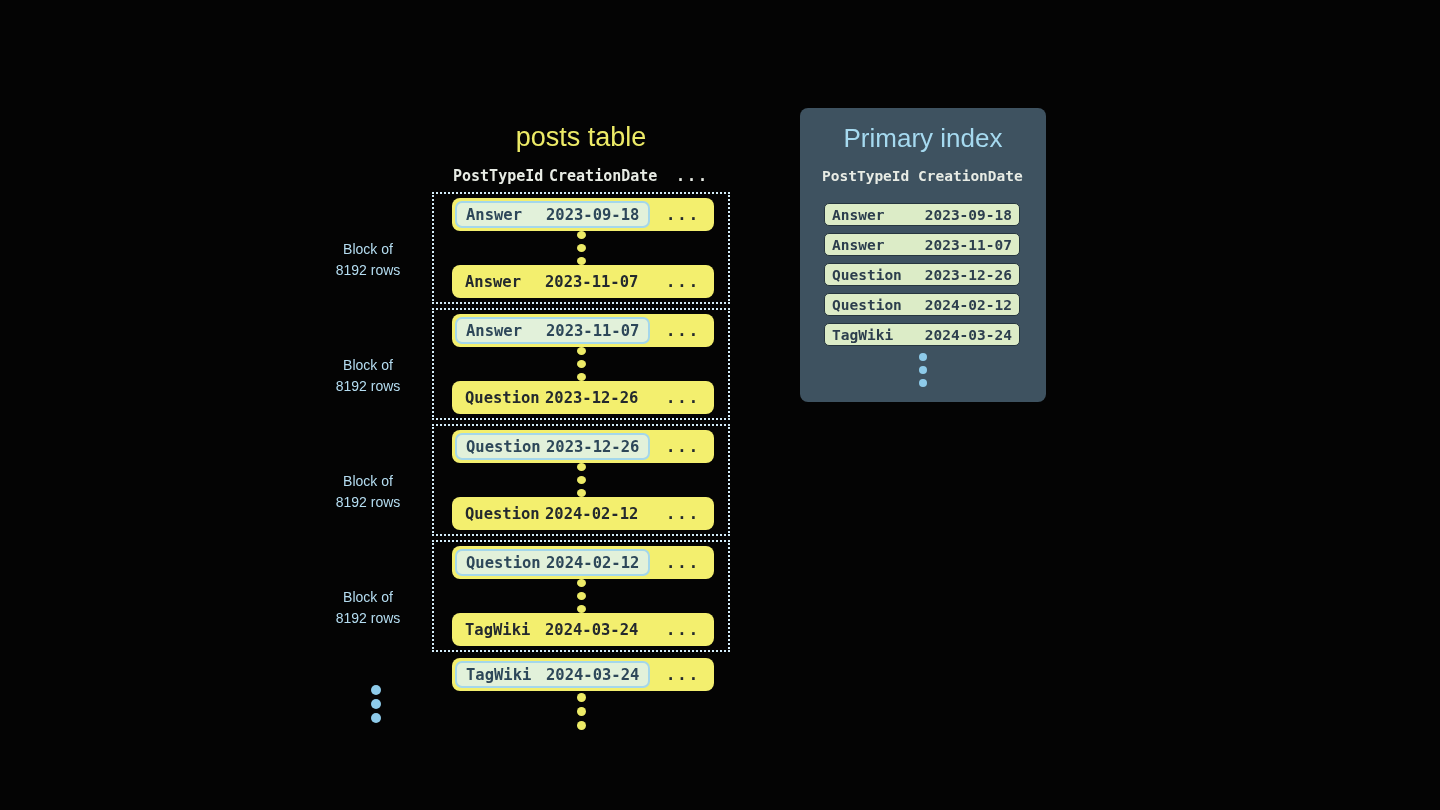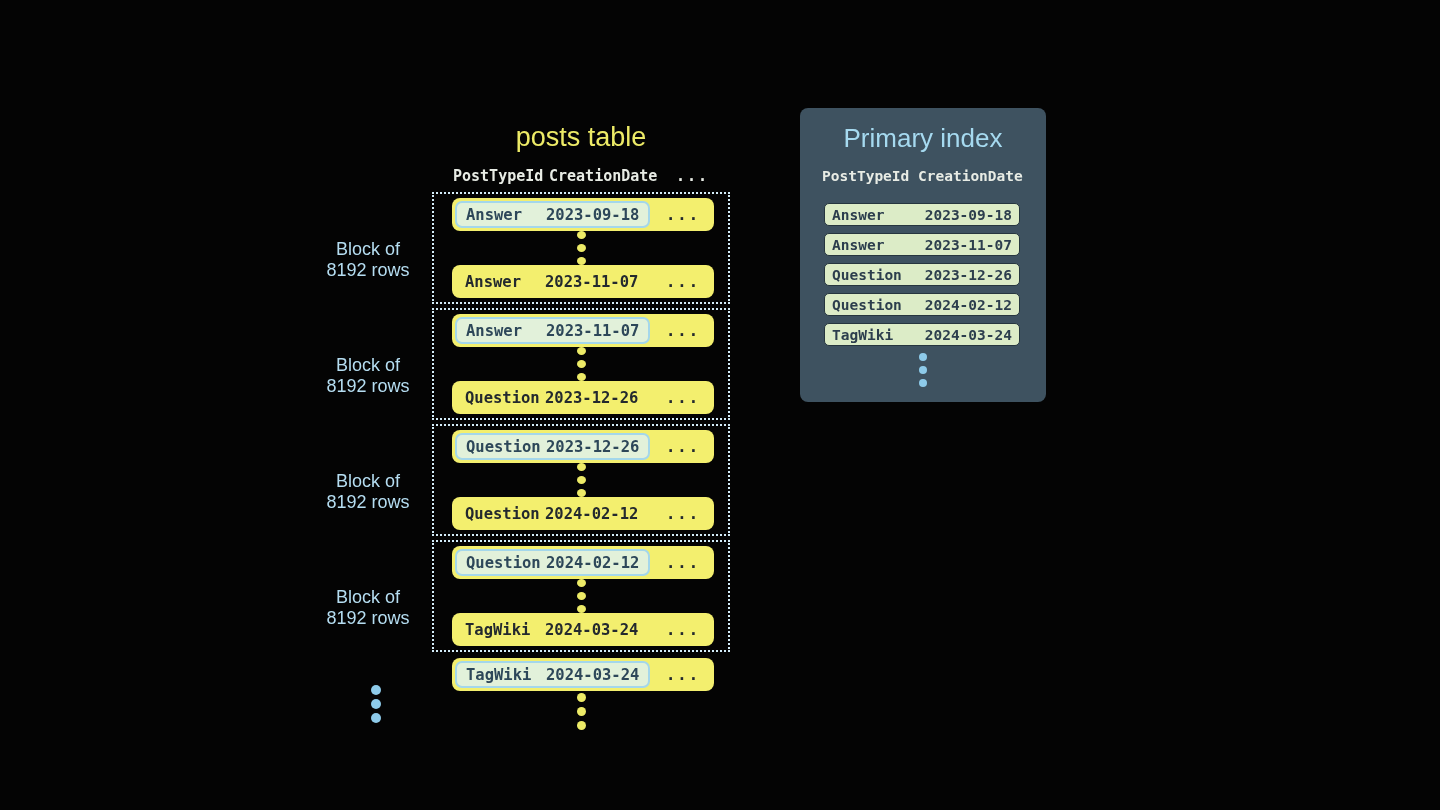--- a/index.html
+++ b/index.html
@@ -31,21 +31,21 @@
   .trow .more{margin-left:auto;padding-right:14px;letter-spacing:2px;}
   .trow .type.plain{margin-left:13px;width:80px;}
   .pill{margin-left:3px;display:flex;align-items:center;height:27px;padding:0 9px;
     background:var(--highlight_green);border:2px solid var(--highlight_border);
     border-radius:7px;color:var(--highlight_text);}
   .pill .type{width:80px;}
   .vdots{position:absolute;left:0;right:0;top:37px;bottom:37px;display:flex;
     flex-direction:column;align-items:center;justify-content:center;gap:5px;}
   .vdots i{width:9px;height:9px;border-radius:50%;background:var(--accent_yellow);display:block;}
   .block-label{position:absolute;left:312px;width:112px;text-align:center;
-    font-size:18px;line-height:21px;color:var(--label_blue);}
+    font-size:14px;line-height:21px;color:var(--label_blue);}
 
   .overflow-row{left:452px;top:658px;}
   .bottom-dots{position:absolute;left:432px;top:693px;width:298px;display:flex;
     flex-direction:column;align-items:center;gap:5px;}
   .bottom-dots i{width:9px;height:9px;border-radius:50%;background:var(--accent_yellow);display:block;}
   .left-dots{position:absolute;left:371px;top:685px;display:flex;flex-direction:column;
     align-items:center;gap:4px;}
   .left-dots i{width:10px;height:10px;border-radius:50%;background:var(--dot_blue);display:block;}
 
   

